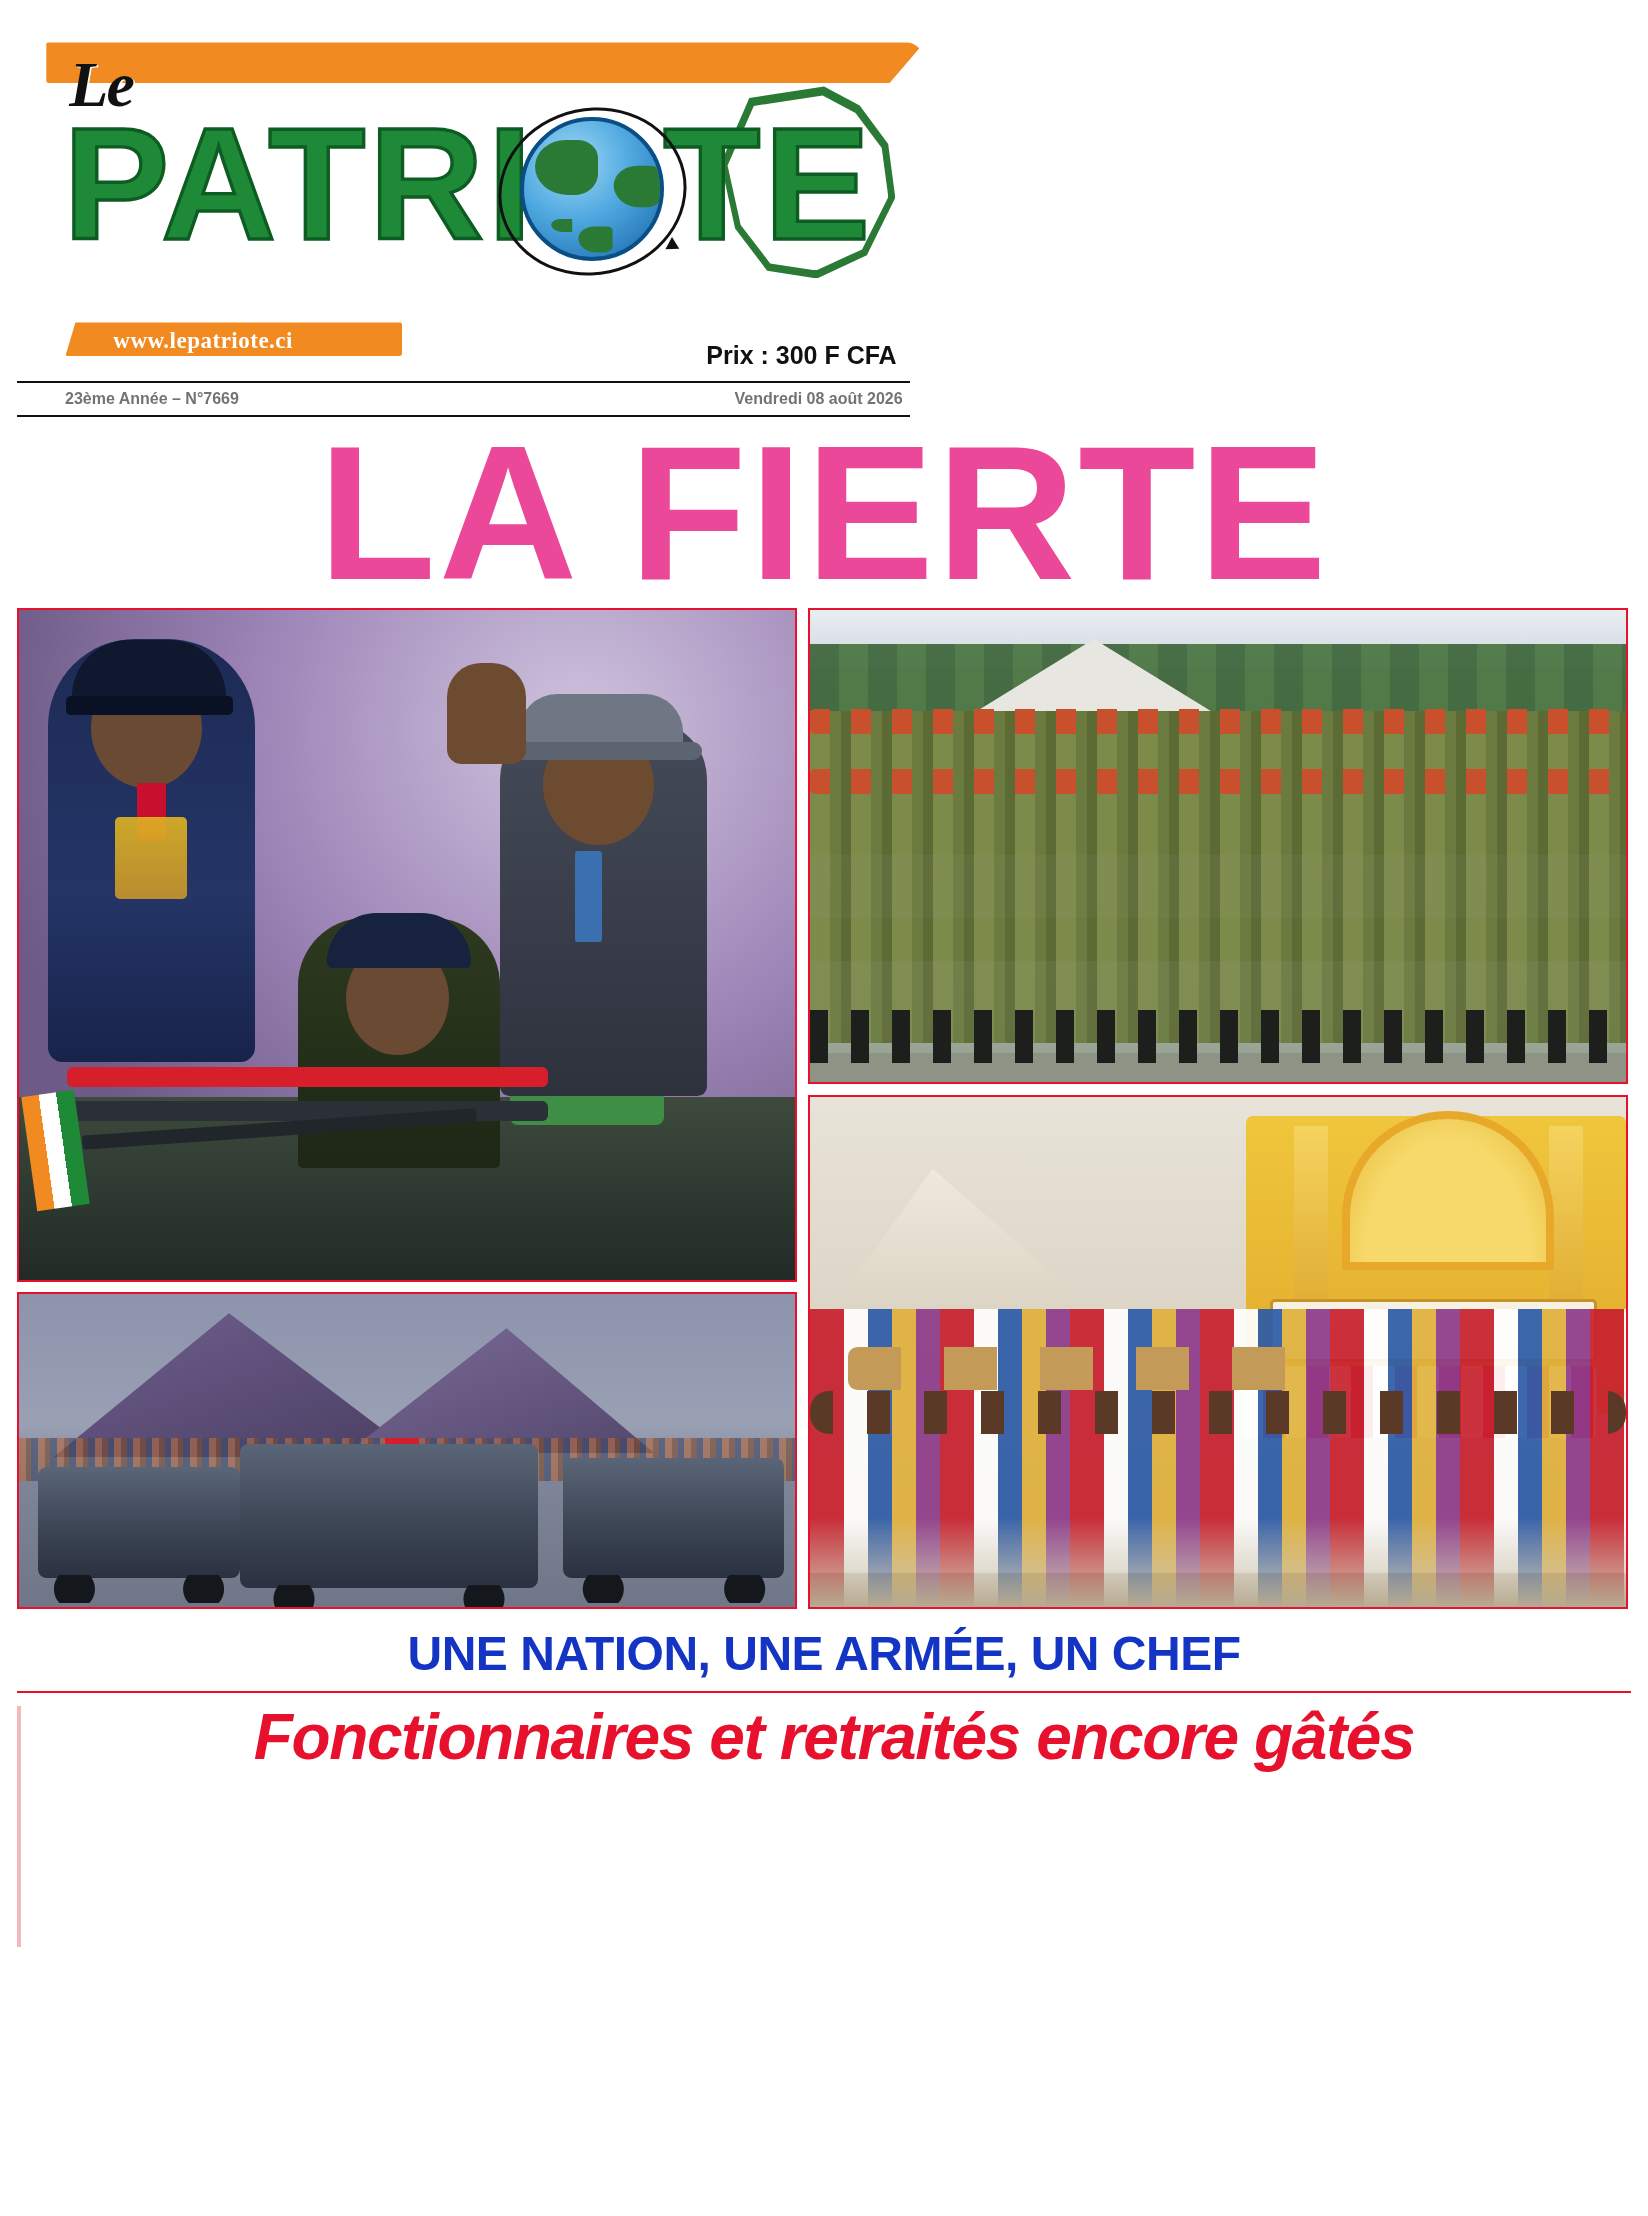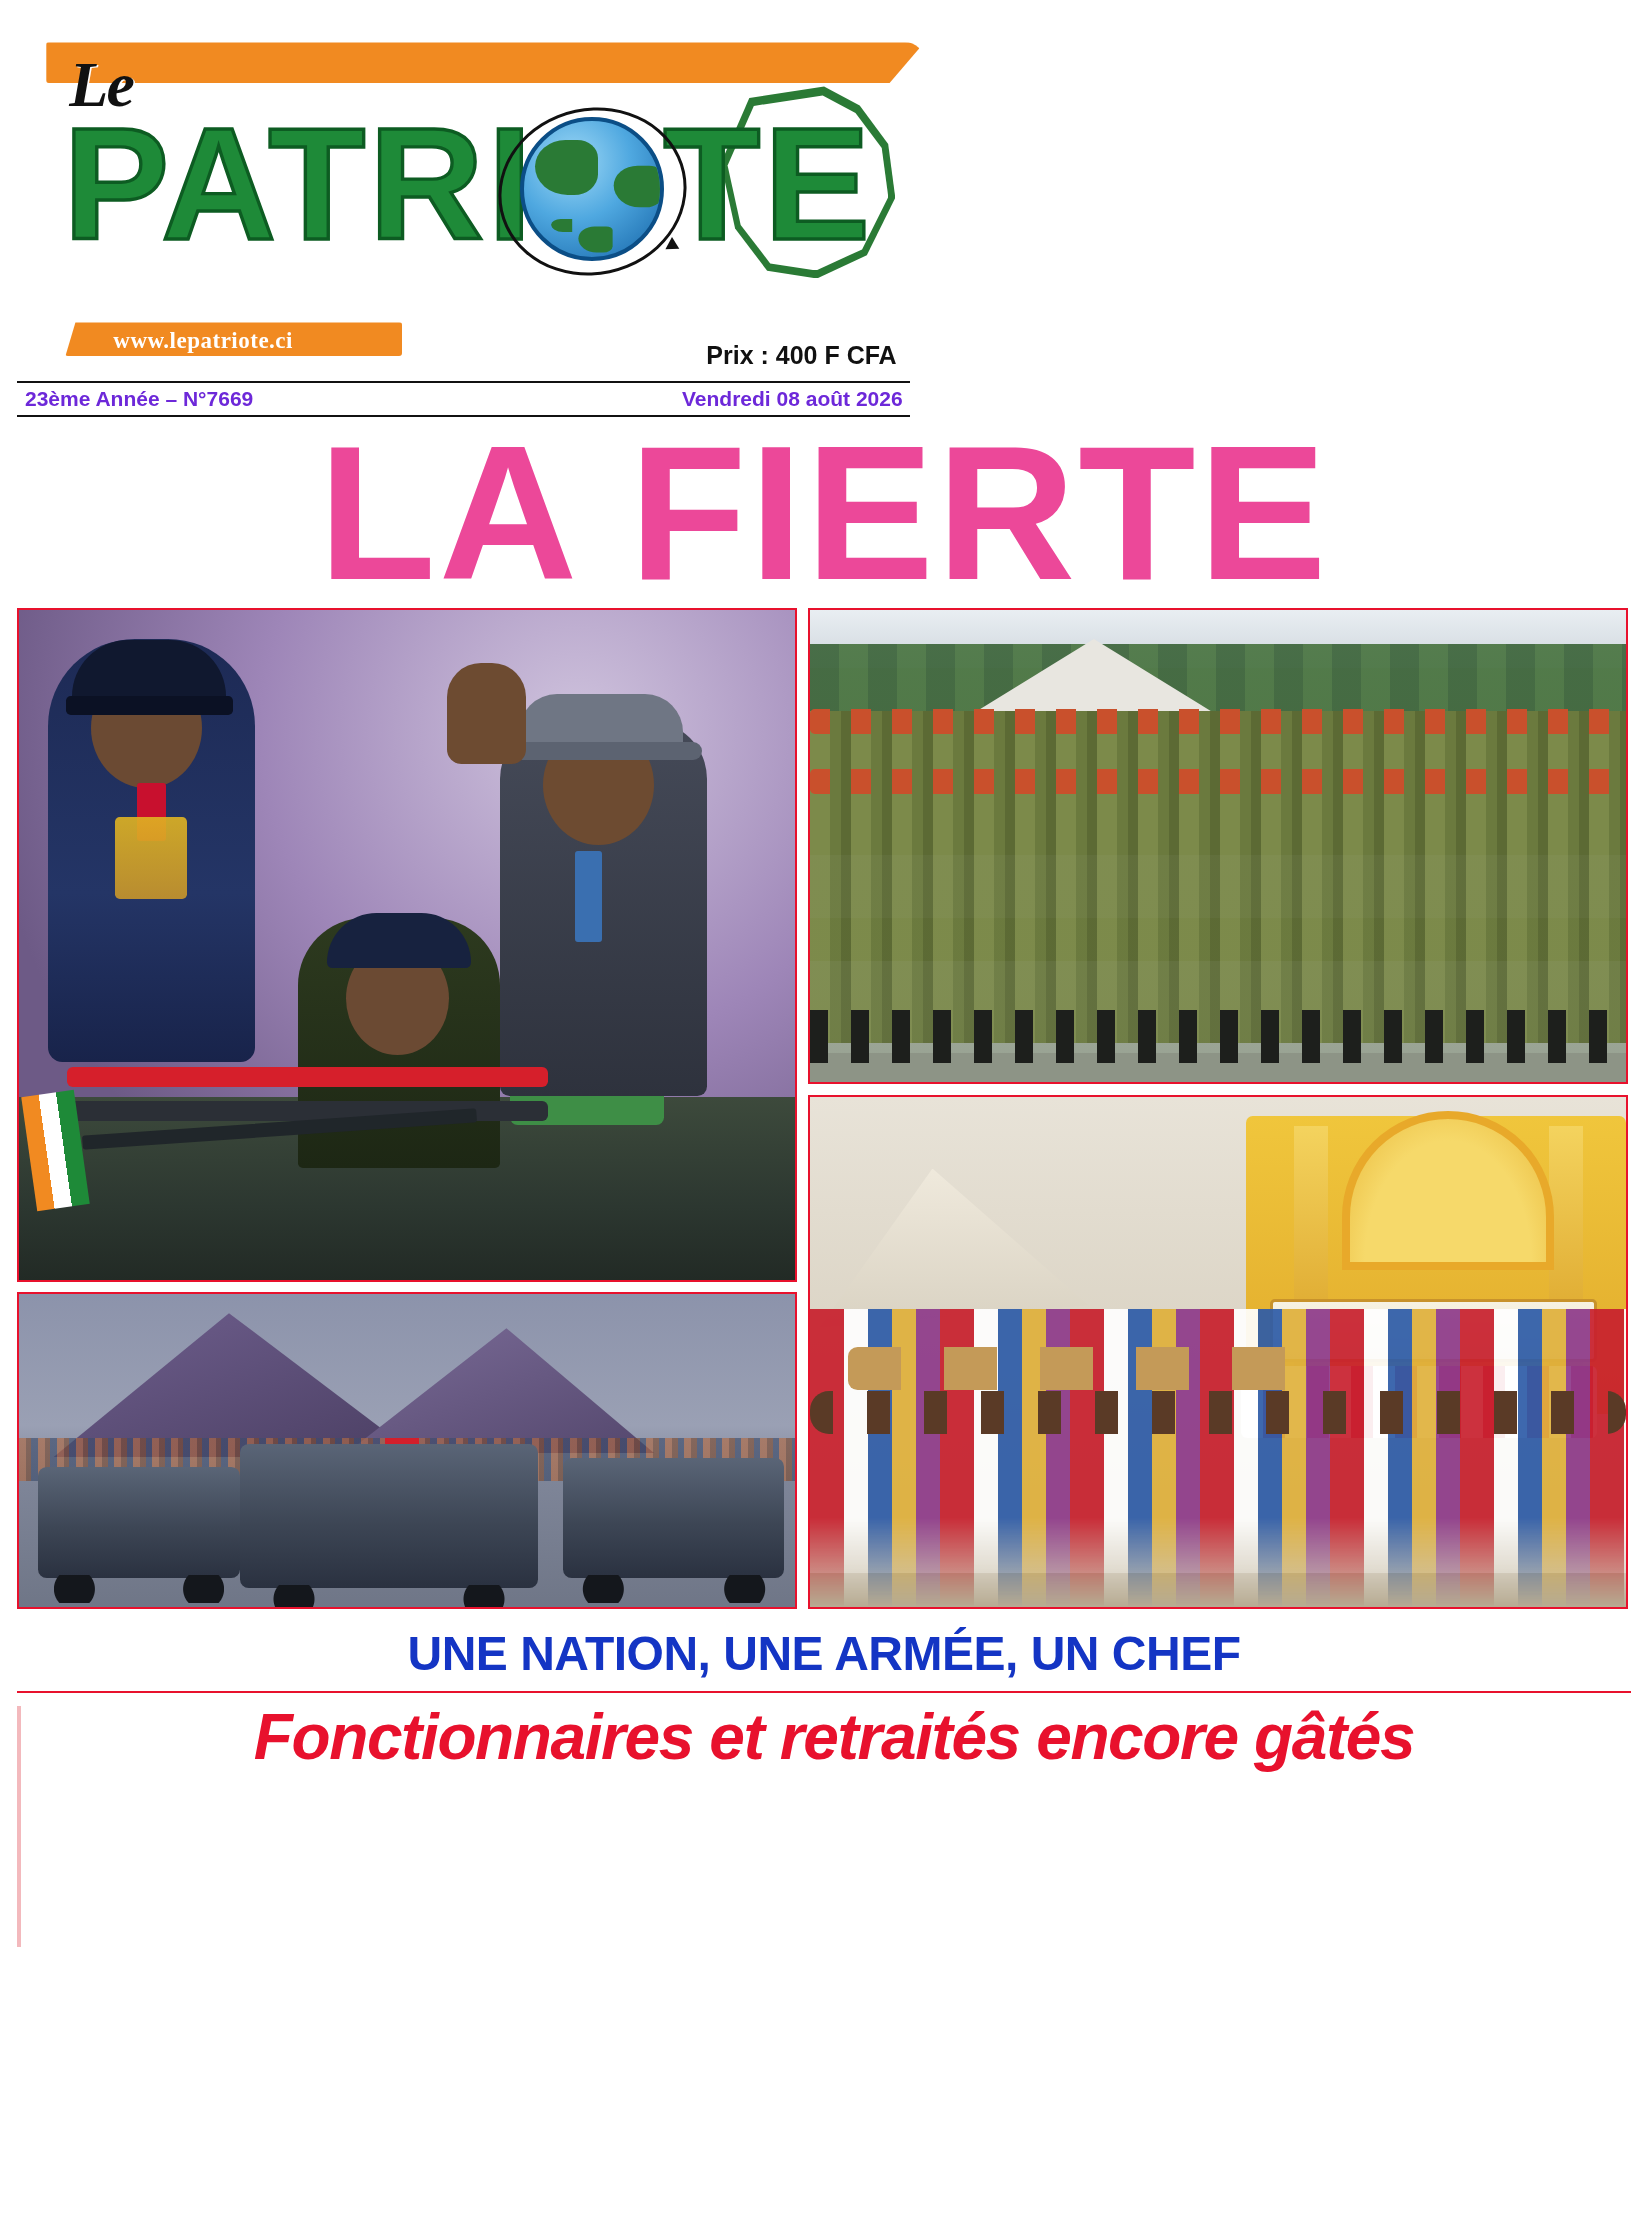--- a/index.html
+++ b/index.html
@@ -184,23 +184,24 @@
     align-items: center;
     justify-content: space-between;
     width: 893px;
     border-top: 2.4px solid #111;
     border-bottom: 2.4px solid #111;
     margin-top: -13.5px;
     padding: 3.8px 7.7px;
     height: 36px;
   }
   .issue-left, .issue-right {
-    font-size: 21px;
-    font-weight: bold;
-    color: #6d28d9;
+    font-size: 16px;
+    font-weight: bold;
+    color: #737373;
+    margin-left: 40px;
   }
 
   
   .kicker {
     text-align: center;
     font-size: 59px;
     font-weight: bold;
     color: #111;
     margin-top: 11.5px;
     letter-spacing: -0.5px;
@@ -479,21 +480,21 @@
       <div class="ci-map-inner"></div>
 
       <div class="le-word">Le</div>
       <div class="patriote">PATRIOTE</div>
 
       <div class="globe"></div>
       <div class="globe-ring"></div>
       <div class="ring-arrow"></div>
 
       <div class="website">www.lepatriote.ci</div>
-      <div class="prix">Prix : 400 F CFA</div>
+      <div class="prix">Prix : 300 F CFA</div>
     </div>
 
   </div>
 
   <div class="issuebar">
     <div class="issue-left">23ème Année – N°7669</div>
     <div class="issue-right">Vendredi 08 août 2026</div>
   </div>
 
   <div class="mega">LA FIERTE</div>

